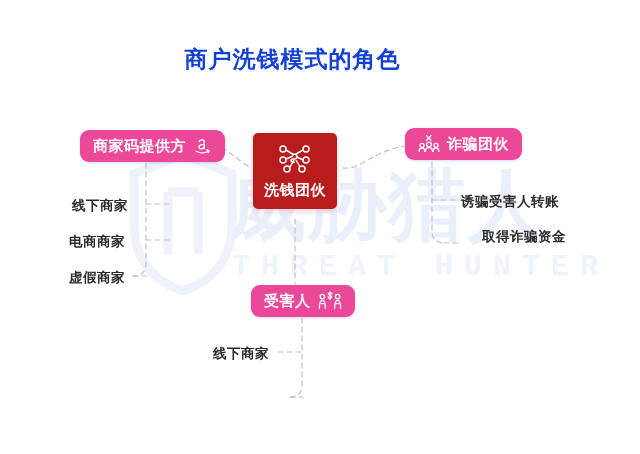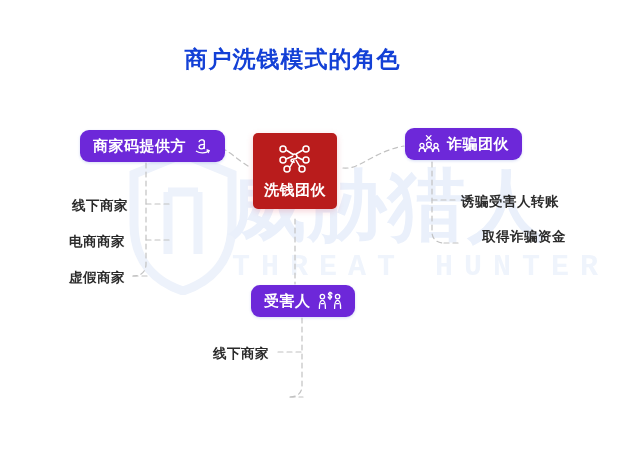--- a/index.html
+++ b/index.html
@@ -88,21 +88,21 @@
   
   .node {
     position: absolute;
     z-index: 4;
     box-sizing: border-box;
     display: flex;
     align-items: center;
     justify-content: center;
   }
   .pill {
-    background: #6d28d9;
+    background: #ec4899;
     border-radius: 9px;
     color: #ffffff;
     height: 32px;
     padding: 0 13px;
     gap: 7px;
     box-shadow: 0 1px 3px rgba(20,60,200,0.18);
   }
   .pill .lbl {
     font-size: 15px;
     font-weight: bold;

